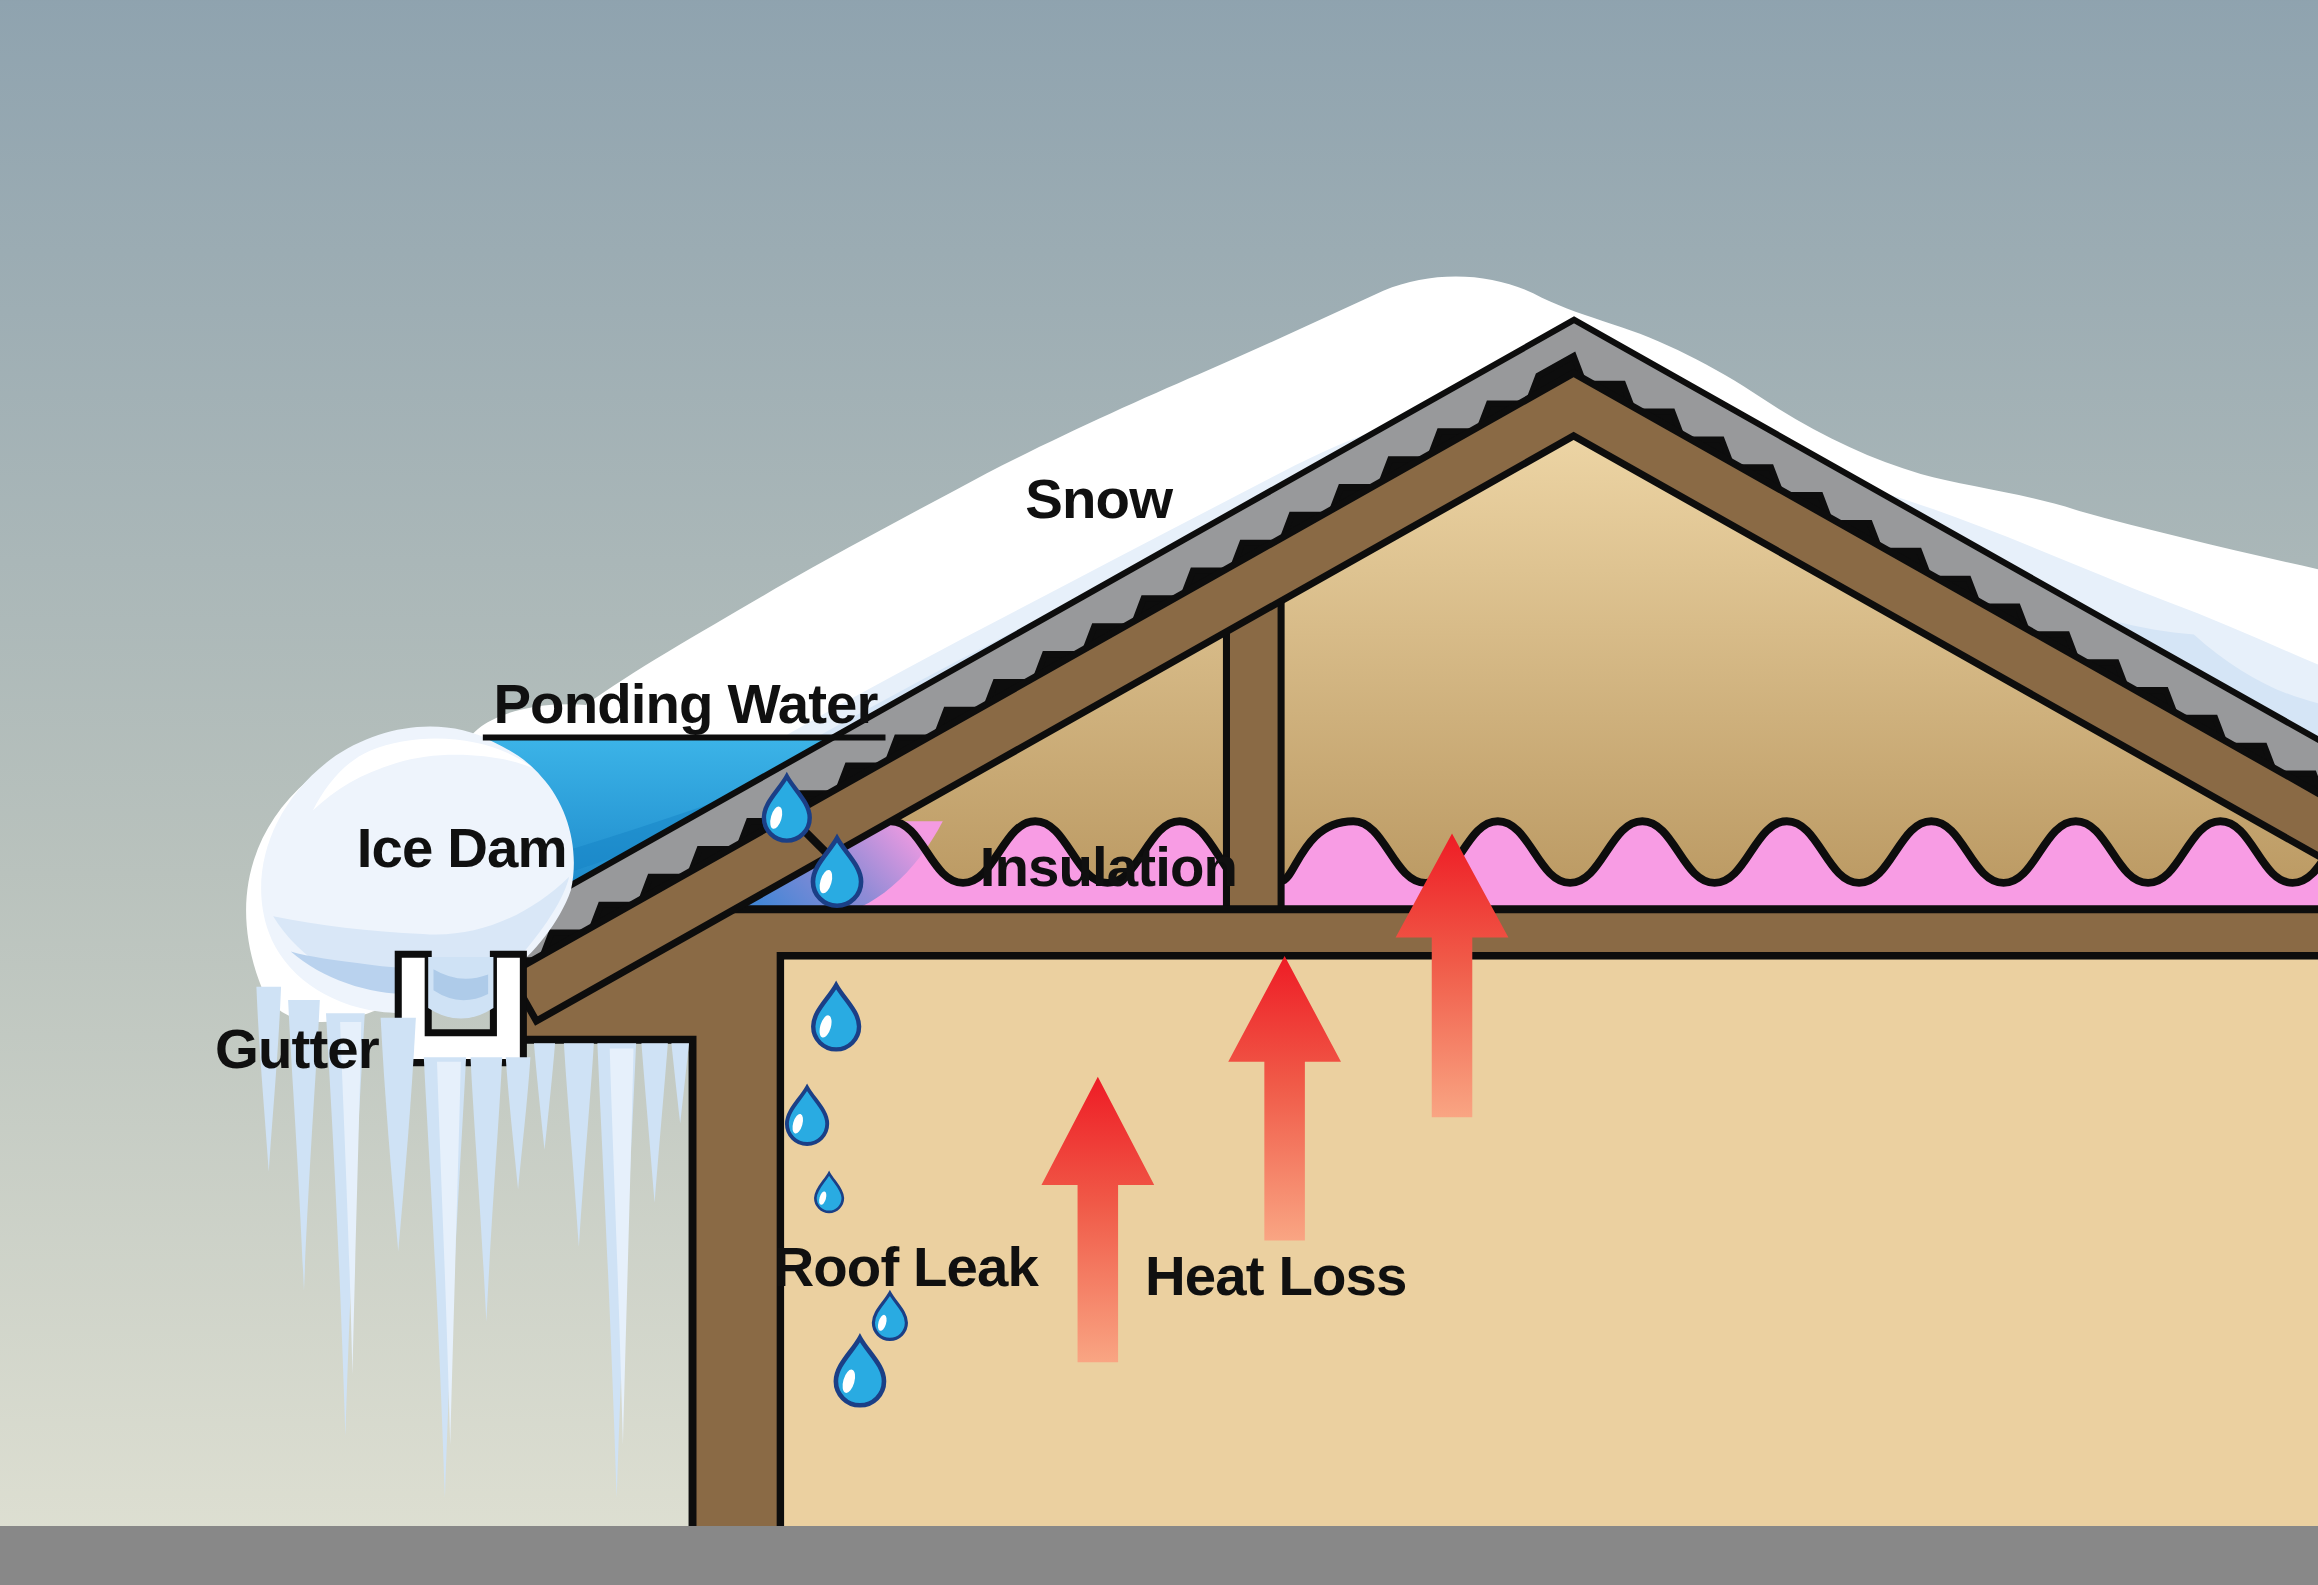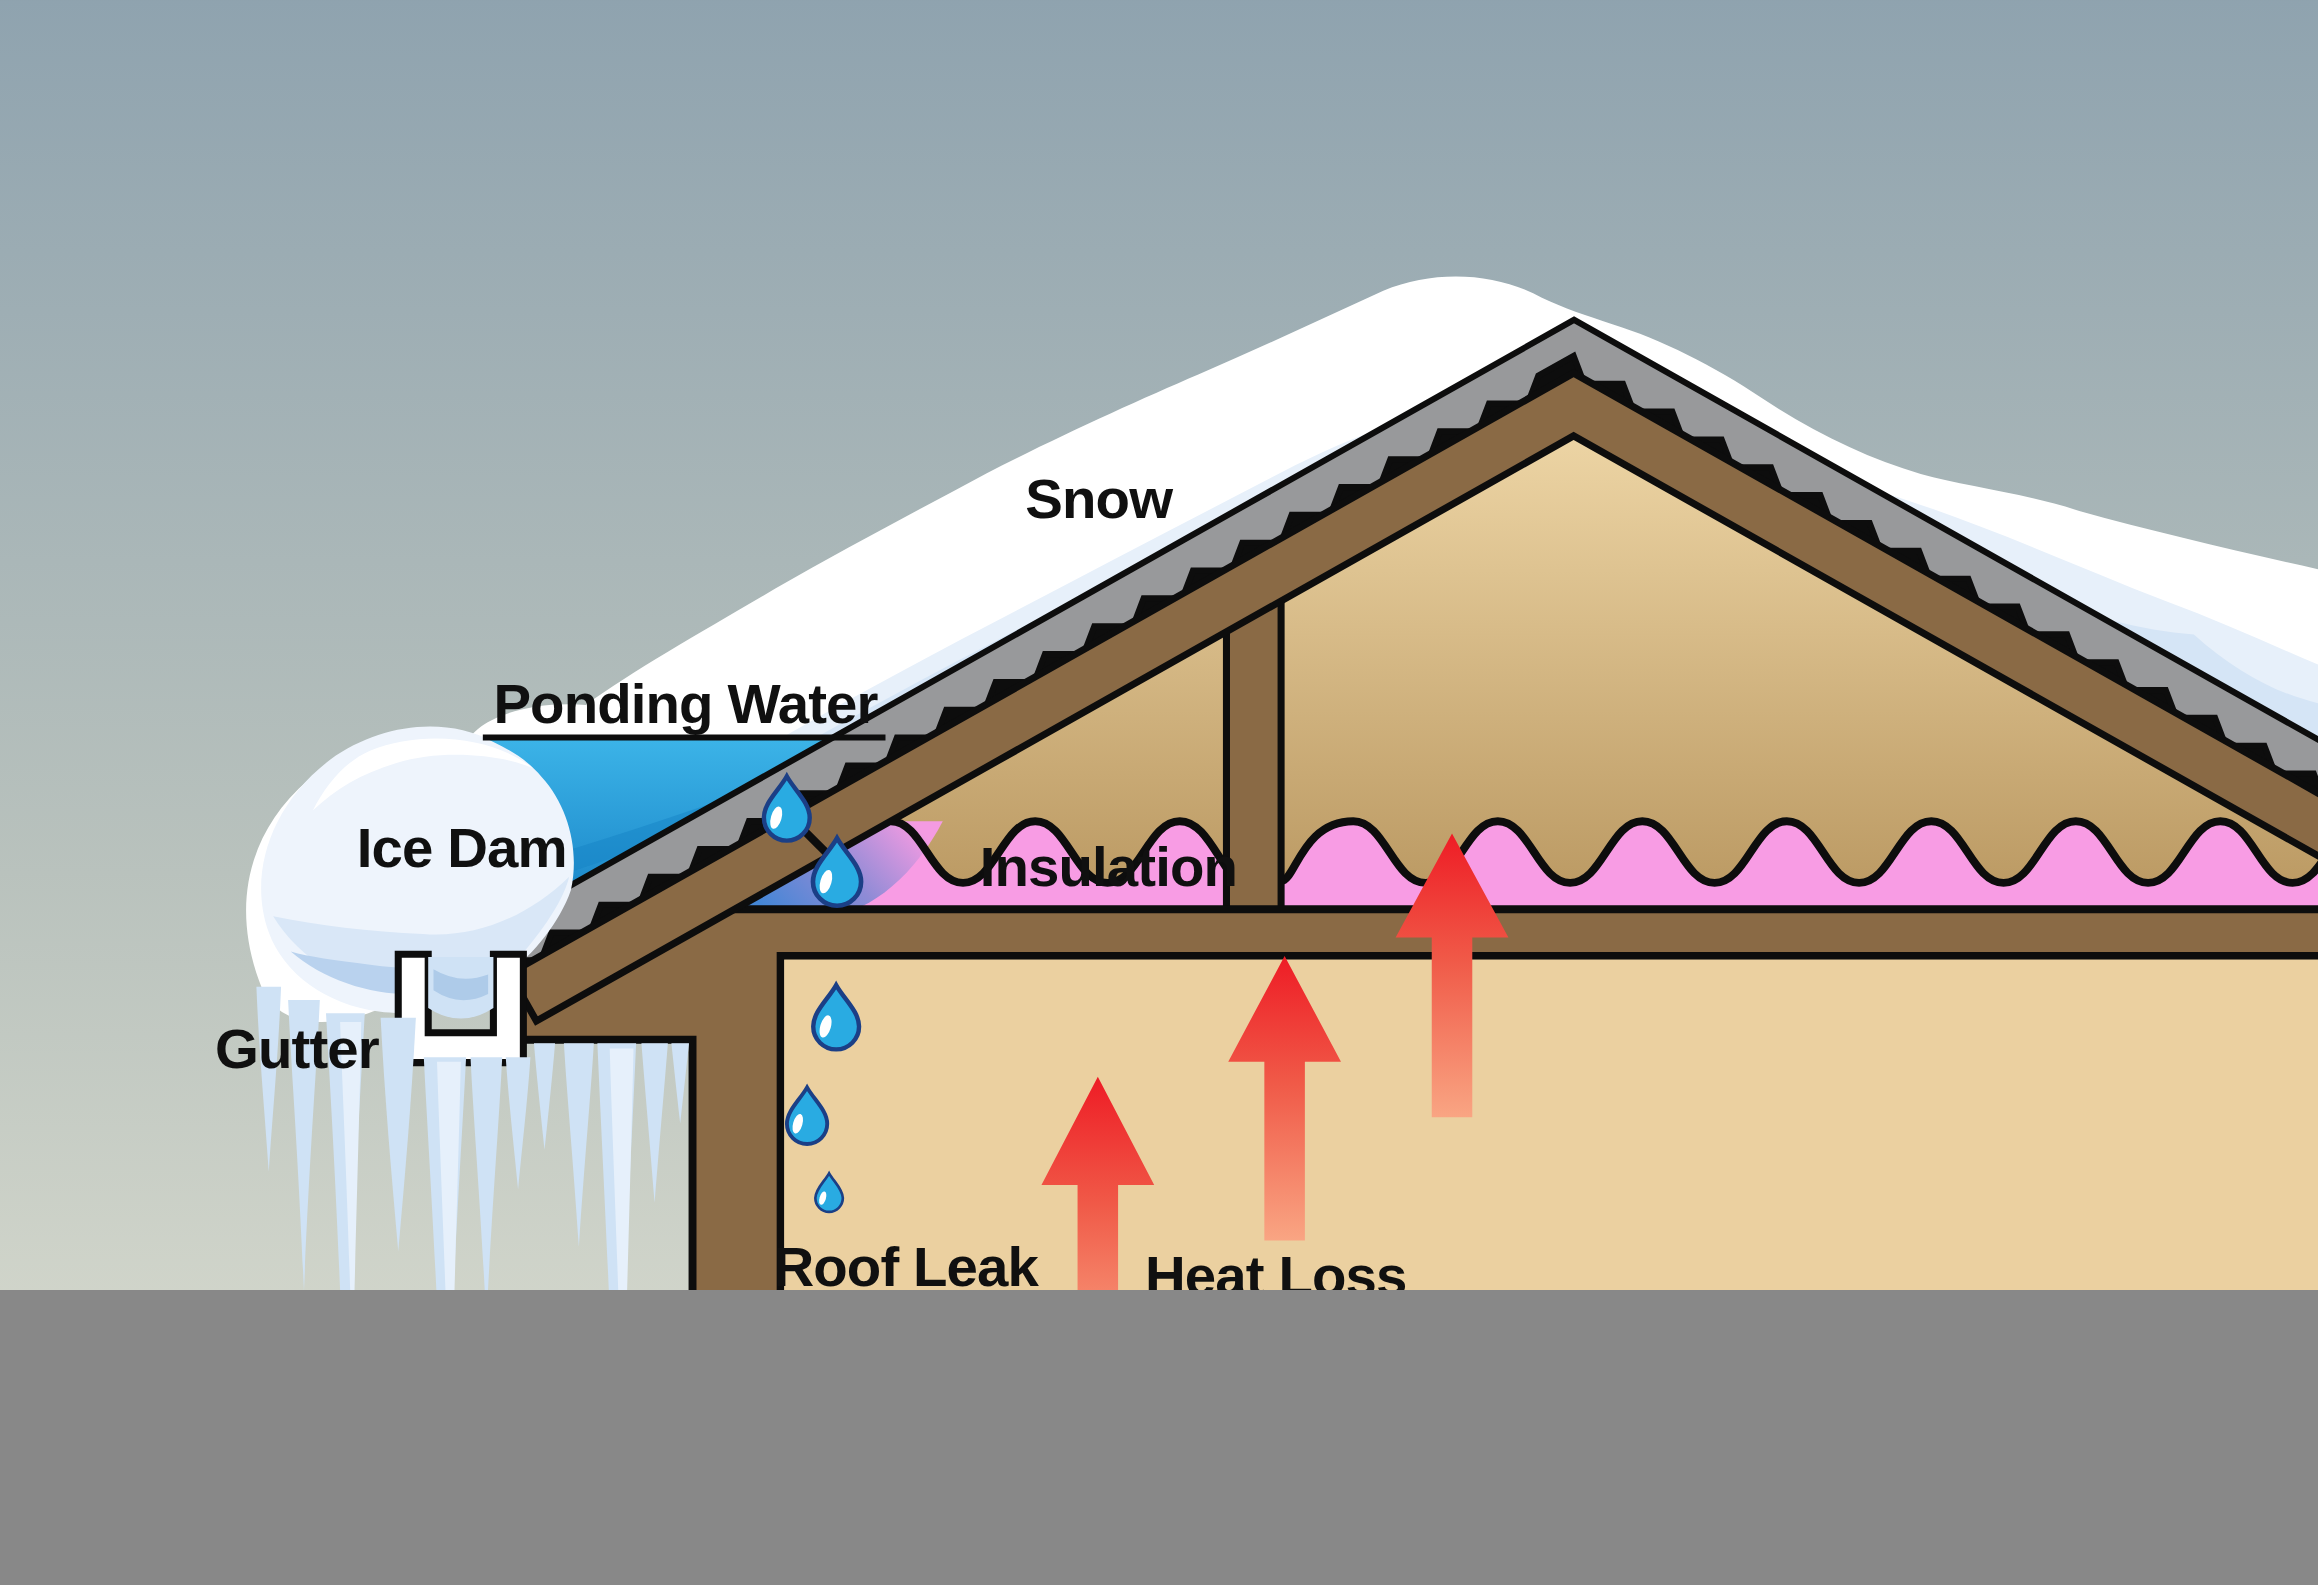--- a/index.html
+++ b/index.html
@@ -1,16 +1,16 @@
 <!DOCTYPE html>
 <html style="font-size:14px"><head>
 <meta charset="utf-8">
 <style>
   html,body{margin:0;padding:0;background:#888;}
-  #stage{width:2319px;height:1290px;position:relative;}
+  #stage{width:2319px;height:1526px;position:relative;}
   svg{display:block;}
   .lbl{font-family:"Liberation Sans",sans-serif;font-weight:700;font-size:64px;fill:#101010;letter-spacing:-1px;}
 </style>
 </head>
 <body>
 
 <div id="stage">
 <svg width="2319" height="1586" viewBox="0 0 2632 1800">
   <defs>
     <linearGradient id="bgGrad" x1="0" y1="0" x2="0" y2="1800" gradientUnits="userSpaceOnUse">

